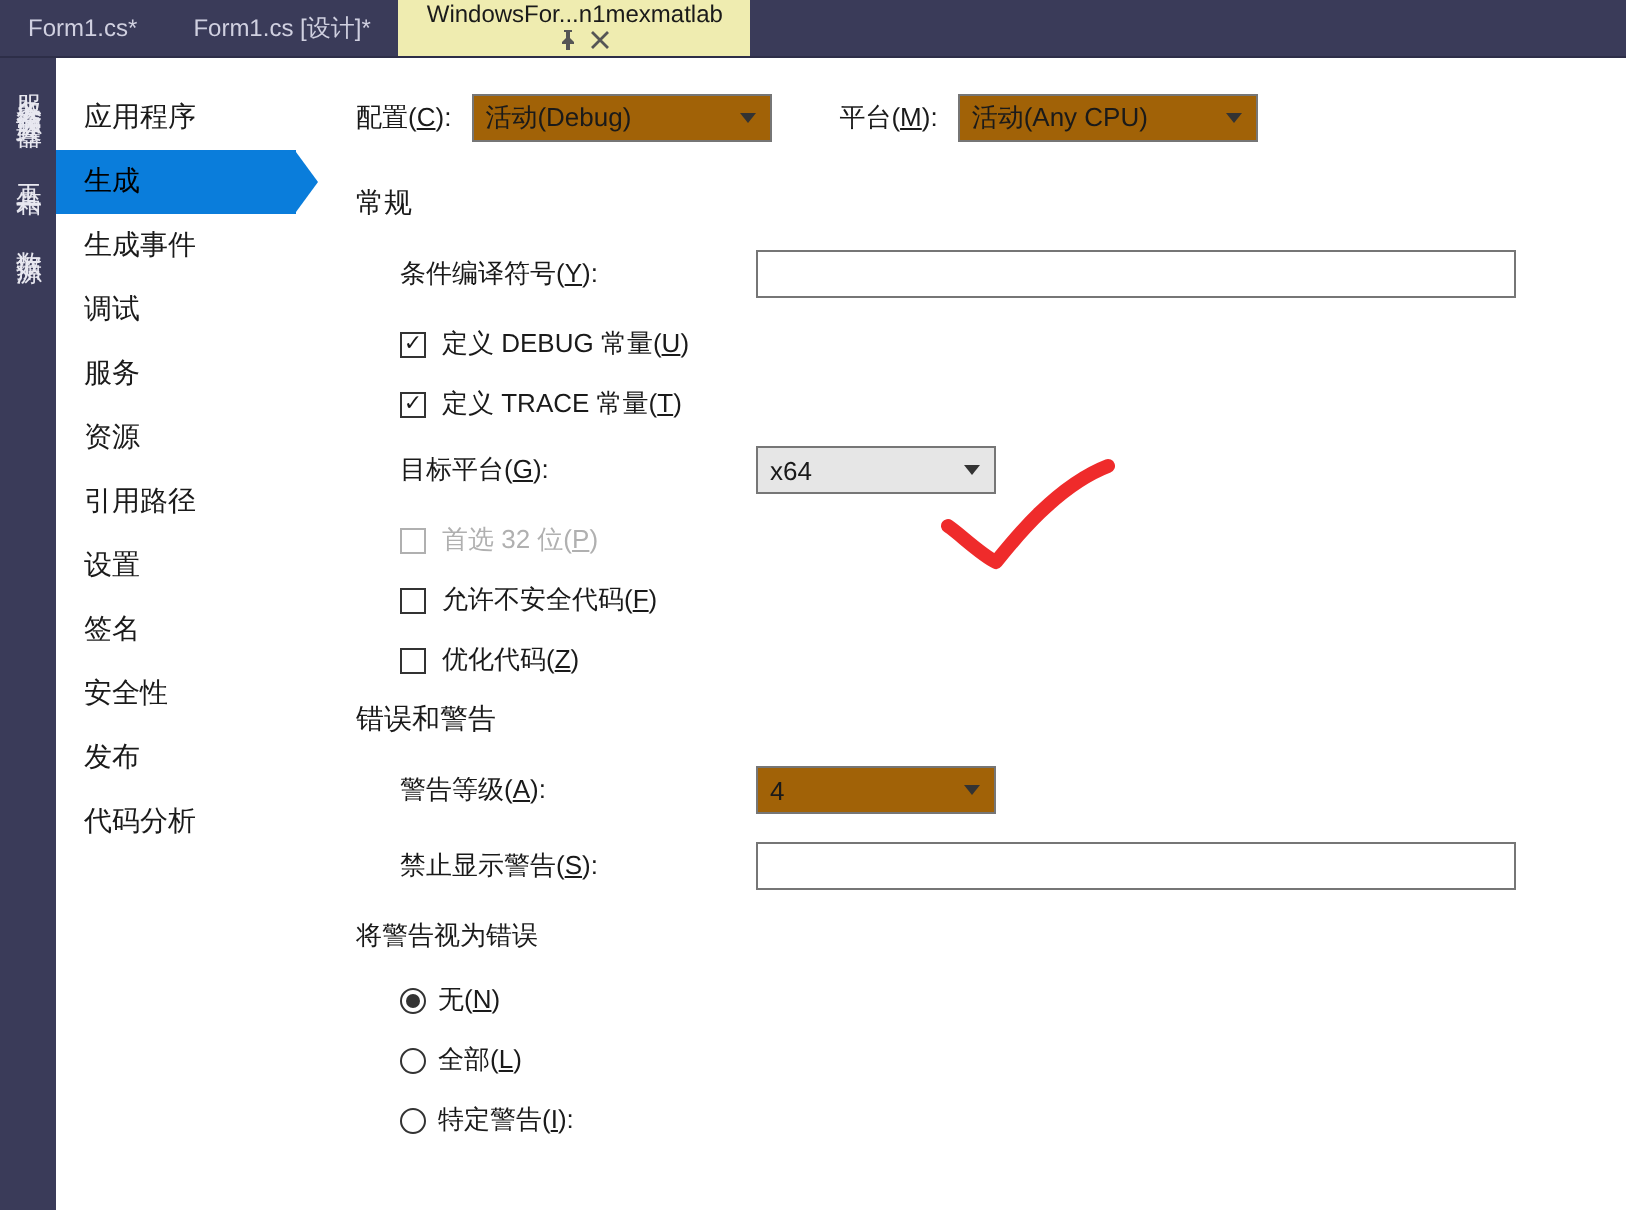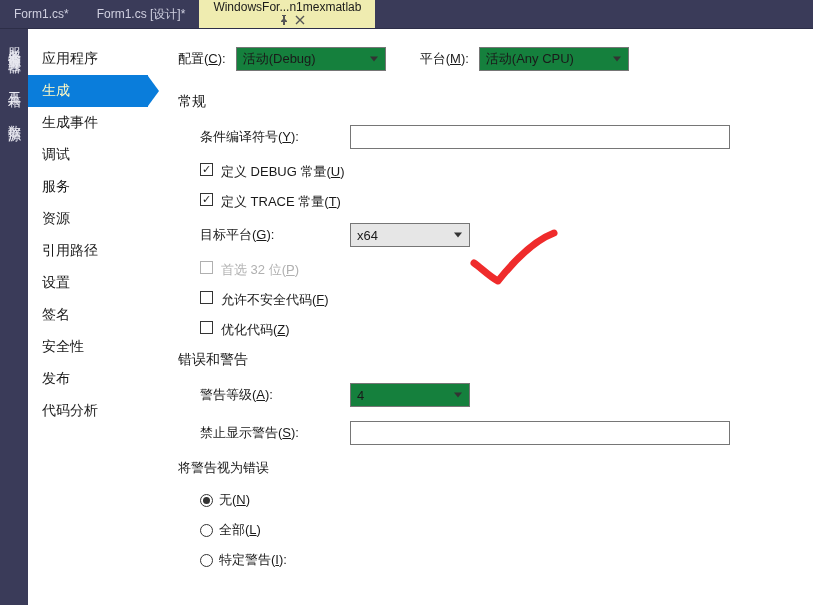--- a/index.html
+++ b/index.html
@@ -16,40 +16,40 @@
 
 .body { flex: 1; display: flex; min-height: 0; }
 
 
 .rail { width: 28px; background: #3a3b59; display: flex; flex-direction: column; align-items: center; padding-top: 8px; gap: 28px; }
 .rail-item { writing-mode: vertical-rl; color: #e8e8f0; font-size: 13px; letter-spacing: 2px; cursor: pointer; }
 
 
 .sidebar { width: 120px; background: #fff; padding-top: 14px; }
 .nav-item { padding: 7px 14px; font-size: 14px; color: #1a1a1a; cursor: pointer; position: relative; }
-.nav-item.selected { background: #0a7ddb; color: #fef9c3; }
+.nav-item.selected { background: #0a7ddb; color: #000000; }
 .nav-item.selected::after {
   content: ""; position: absolute; right: -11px; top: 50%; transform: translateY(-50%);
   border-left: 11px solid #0a7ddb; border-top: 15px solid transparent; border-bottom: 15px solid transparent;
 }
 
 
 .main { flex: 1; padding: 18px 22px 0 30px; overflow: hidden; color: #1a1a1a; position: relative; }
 .config-row { display: flex; align-items: center; gap: 8px; margin-bottom: 22px; }
 .config-row .lbl { margin-right: 2px; }
-.combo { border: 1px solid #767676; background: #15803d; height: 24px; padding: 0 22px 0 6px; min-width: 150px; position: relative; display: inline-flex; align-items: center; cursor: pointer; }
+.combo { border: 1px solid #767676; background: #a16207; height: 24px; padding: 0 22px 0 6px; min-width: 150px; position: relative; display: inline-flex; align-items: center; cursor: pointer; }
 .combo.small { min-width: 120px; }
 .combo::after { content: ""; position: absolute; right: 7px; top: 50%; transform: translateY(-50%); border-left: 4px solid transparent; border-right: 4px solid transparent; border-top: 5px solid #333; }
 .combo.shaded { background: #e6e6e6; }
 .textbox { border: 1px solid #767676; height: 24px; padding: 0 6px; background: #fff; width: 380px; }
 
 .section-header { font-size: 14px; margin: 8px 0 14px 0; }
-.field-row { display: flex; align-items: center; margin-bottom: 14px; padding-left: 22px; }
+.field-row { display: flex; align-items: center; margin-bottom: 14px; padding-left: 22px; gap: 28px; }
 .field-row .flabel { width: 150px; }
-.check-row { display: flex; gap: 8px; margin-bottom: 12px; padding-left: 22px; }
+.check-row { display: flex; align-items: center; gap: 8px; margin-bottom: 12px; padding-left: 22px; }
 .checkbox { width: 13px; height: 13px; border: 1px solid #333; display: inline-flex; align-items: center; justify-content: center; cursor: pointer; flex-shrink: 0; }
 .checkbox.checked::after { content: "✓"; font-size: 11px; line-height: 1; }
 .checkbox.disabled { border-color: #b0b0b0; }
 .check-row .clabel.disabled { color: #b0b0b0; }
 
 .radio-row { display: flex; align-items: center; gap: 6px; margin-bottom: 12px; padding-left: 22px; }
 .radio { width: 13px; height: 13px; border: 1px solid #333; border-radius: 50%; display: inline-flex; align-items: center; justify-content: center; cursor: pointer; flex-shrink: 0; }
 .radio.checked::after { content: ""; width: 7px; height: 7px; background: #333; border-radius: 50%; }
 
 .sub-header { font-size: 13px; margin: 8px 0 14px 0; font-family: Liberation Mono, monospace; }

